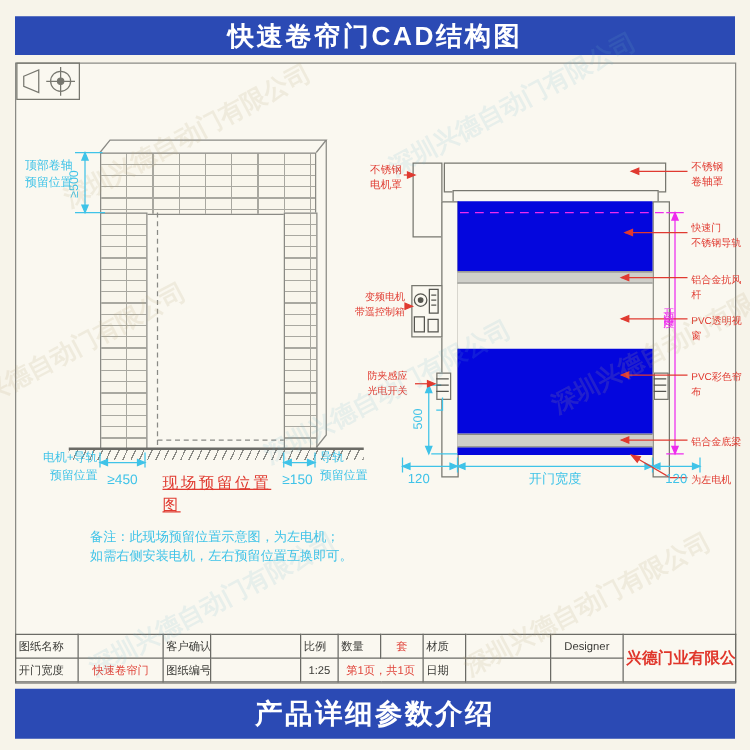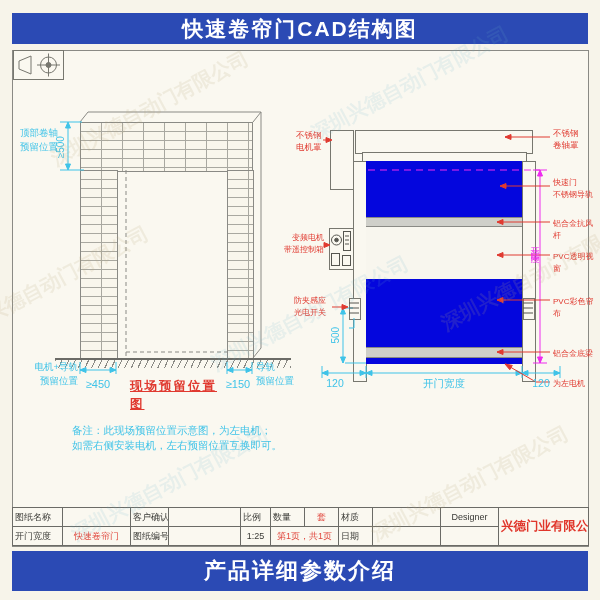--- a/index.html
+++ b/index.html
@@ -21,21 +21,21 @@
   .ground{position:absolute;left:55px;top:358px;width:236px;height:8px;border-top:2px solid #6b6b66;
     background:repeating-linear-gradient(115deg,#8a8a85 0 1px,transparent 1px 6px);z-index:2;}
   .lbl{position:absolute;white-space:pre-line;line-height:1.45;z-index:4;}
   .cyan{color:#3fc3e8;}
   .red{color:#e03a30;}
   .magenta{color:#ee2bee;}
   .rot{transform:rotate(-90deg);transform-origin:center center;text-align:center;}
   .vtext{writing-mode:vertical-rl;letter-spacing:2px;}
   .box{position:absolute;border:1px solid #77776f;background:#faf8f0;z-index:2;}
   .fillrect{position:absolute;z-index:2;}
-  #sheet-title{font-weight:bold;text-decoration:underline;letter-spacing:2px;}
+  #sheet-title{font-weight:normal;text-decoration:underline;letter-spacing:2px;}
   
   #title-block{position:absolute;left:12px;top:507px;width:576px;z-index:5;
      border-collapse:collapse;table-layout:fixed;font-size:9px;color:#3a3a36;}
   #title-block td{border:1px solid #6b6b66;height:18px;padding:0 2px;overflow:hidden;
      white-space:nowrap;background:#faf8f0;text-align:left;}
   #title-block td.c{text-align:center;}
   #title-block td.redv{color:#e0463c;text-align:center;}
   #company-cell{color:#e0362b !important;font-weight:bold;font-size:12.5px;text-align:center !important;}
   .wm{position:absolute;z-index:6;pointer-events:none;font-weight:bold;font-size:20px;
       transform:rotate(-28deg);white-space:nowrap;color:rgba(185,165,125,0.16);}

